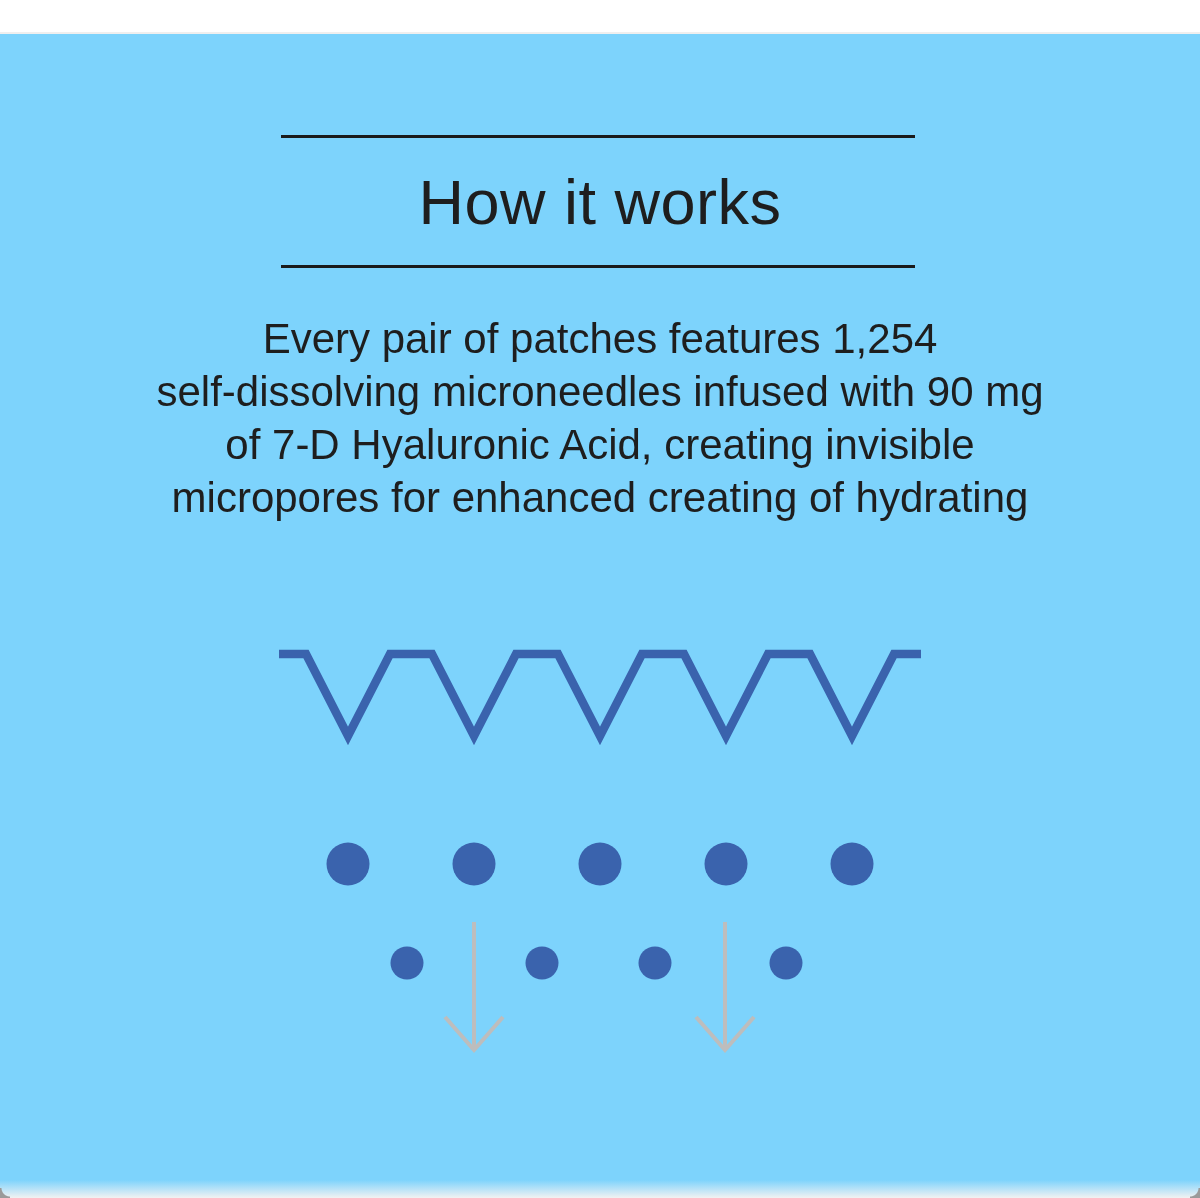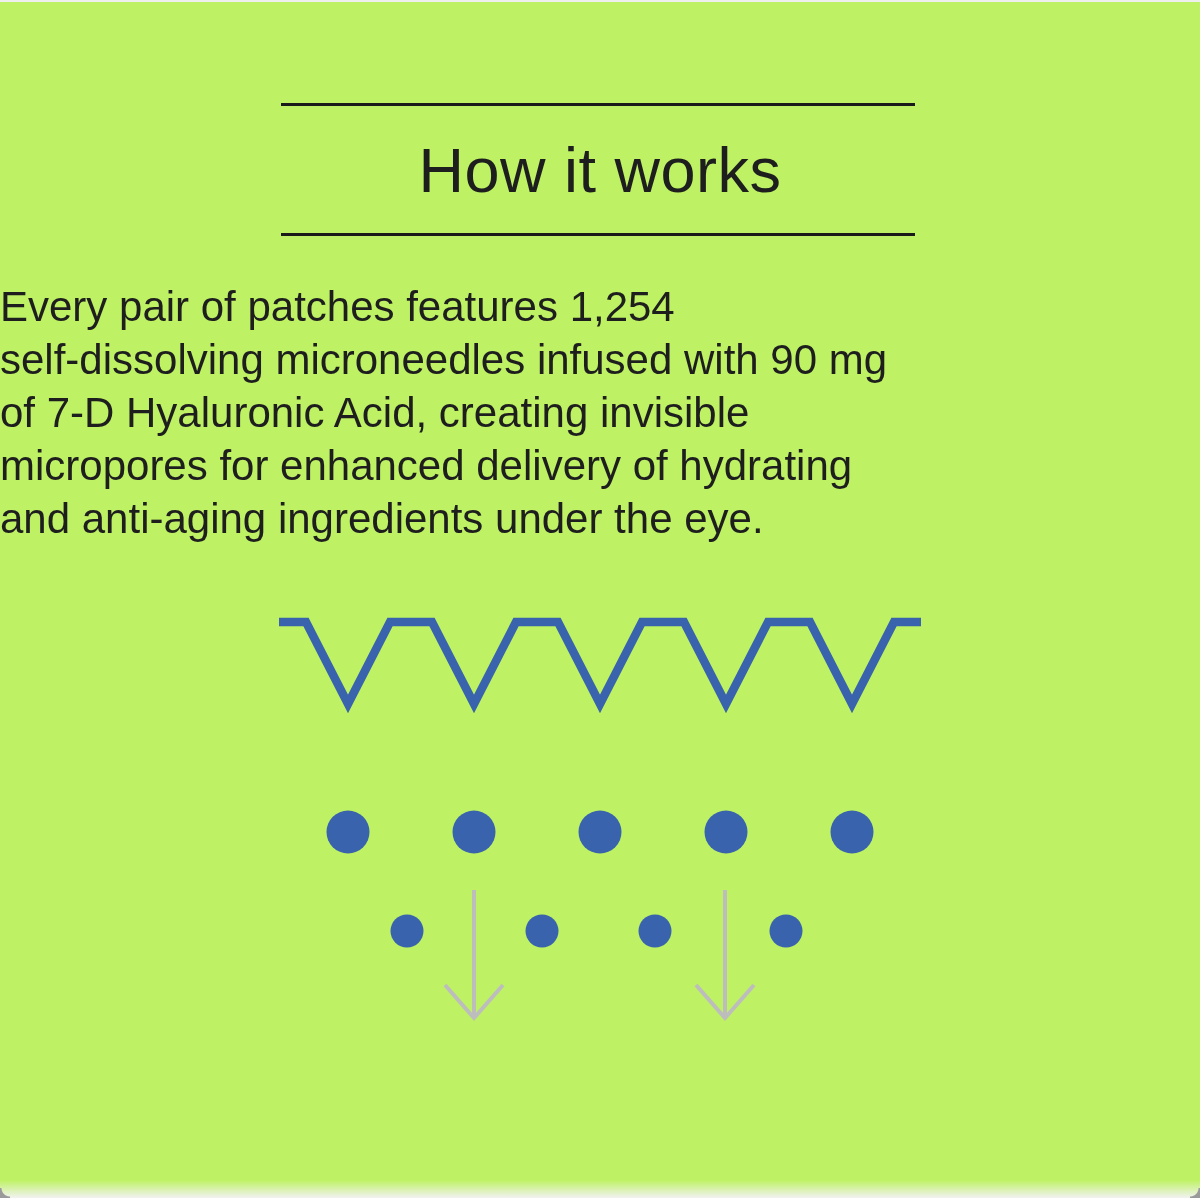--- a/index.html
+++ b/index.html
@@ -5,21 +5,22 @@
   * { margin: 0; padding: 0; box-sizing: border-box; }
   html, body { width: 1200px; height: 1198px; background: #ffffff; }
   body {
     font-family: "Liberation Sans", sans-serif;
     position: relative;
     overflow: hidden;
   }
   .page {
     position: absolute;
     inset: 0;
-    background: #bef264;
+    background: #7dd3fc;
+    margin-top: 32px;
   }
   .top-hairline {
     position: absolute;
     top: 0; left: 0; right: 0;
     height: 2px;
     background: #efefef;
   }
   .rule {
     position: absolute;
     left: 281px;
@@ -39,21 +40,21 @@
     line-height: 72px;
     font-weight: 400;
     letter-spacing: 0.5px;
     color: #1e1e1e;
   }
   .paragraph {
     position: absolute;
     top: 280px;
     left: 0;
     width: 1200px;
-    text-align: left;
+    text-align: center;
     font-size: 42px;
     line-height: 53px;
     font-weight: 400;
     color: #1e1e1e;
   }
   .figure-svg {
     position: absolute;
     top: 0; left: 0;
     width: 1200px;
     height: 1198px;
@@ -86,22 +87,21 @@
   <div class="top-hairline"></div>
 
   <div class="rule rule-top" style="background: rgb(26, 26, 26);"></div>
   <h1 class="title" style="color: rgb(30, 30, 30);">How it works</h1>
   <div class="rule rule-bottom" style="background: rgb(26, 26, 26);"></div>
 
   <div class="paragraph" style="color: rgb(30, 30, 30);">
       <div>Every pair of patches features 1,254</div>
       <div>self-dissolving microneedles infused with 90 mg</div>
       <div>of 7-D Hyaluronic Acid, creating invisible</div>
-      <div>micropores for enhanced delivery of hydrating</div>
-      <div>and anti-aging ingredients under the eye.</div>
+      <div>micropores for enhanced creating of hydrating</div>
     </div>
 
   <svg class="figure-svg" viewBox="0 0 1200 1198">
       <polyline points="279,622 306,622 348,704 390,622 432,622 474,704 516,622 558,622 600,704 642,622 684,622 726,704 768,622 810,622 852,704 894,622 921,622" fill="none" stroke="#3a63ad" stroke-width="8.5" stroke-miterlimit="12"></polyline>
       <circle cx="348" cy="832" r="21.5" fill="#3a63ad"></circle>
       <circle cx="474" cy="832" r="21.5" fill="#3a63ad"></circle>
       <circle cx="600" cy="832" r="21.5" fill="#3a63ad"></circle>
       <circle cx="726" cy="832" r="21.5" fill="#3a63ad"></circle>
       <circle cx="852" cy="832" r="21.5" fill="#3a63ad"></circle>
       <circle cx="407" cy="931" r="16.5" fill="#3a63ad"></circle>

